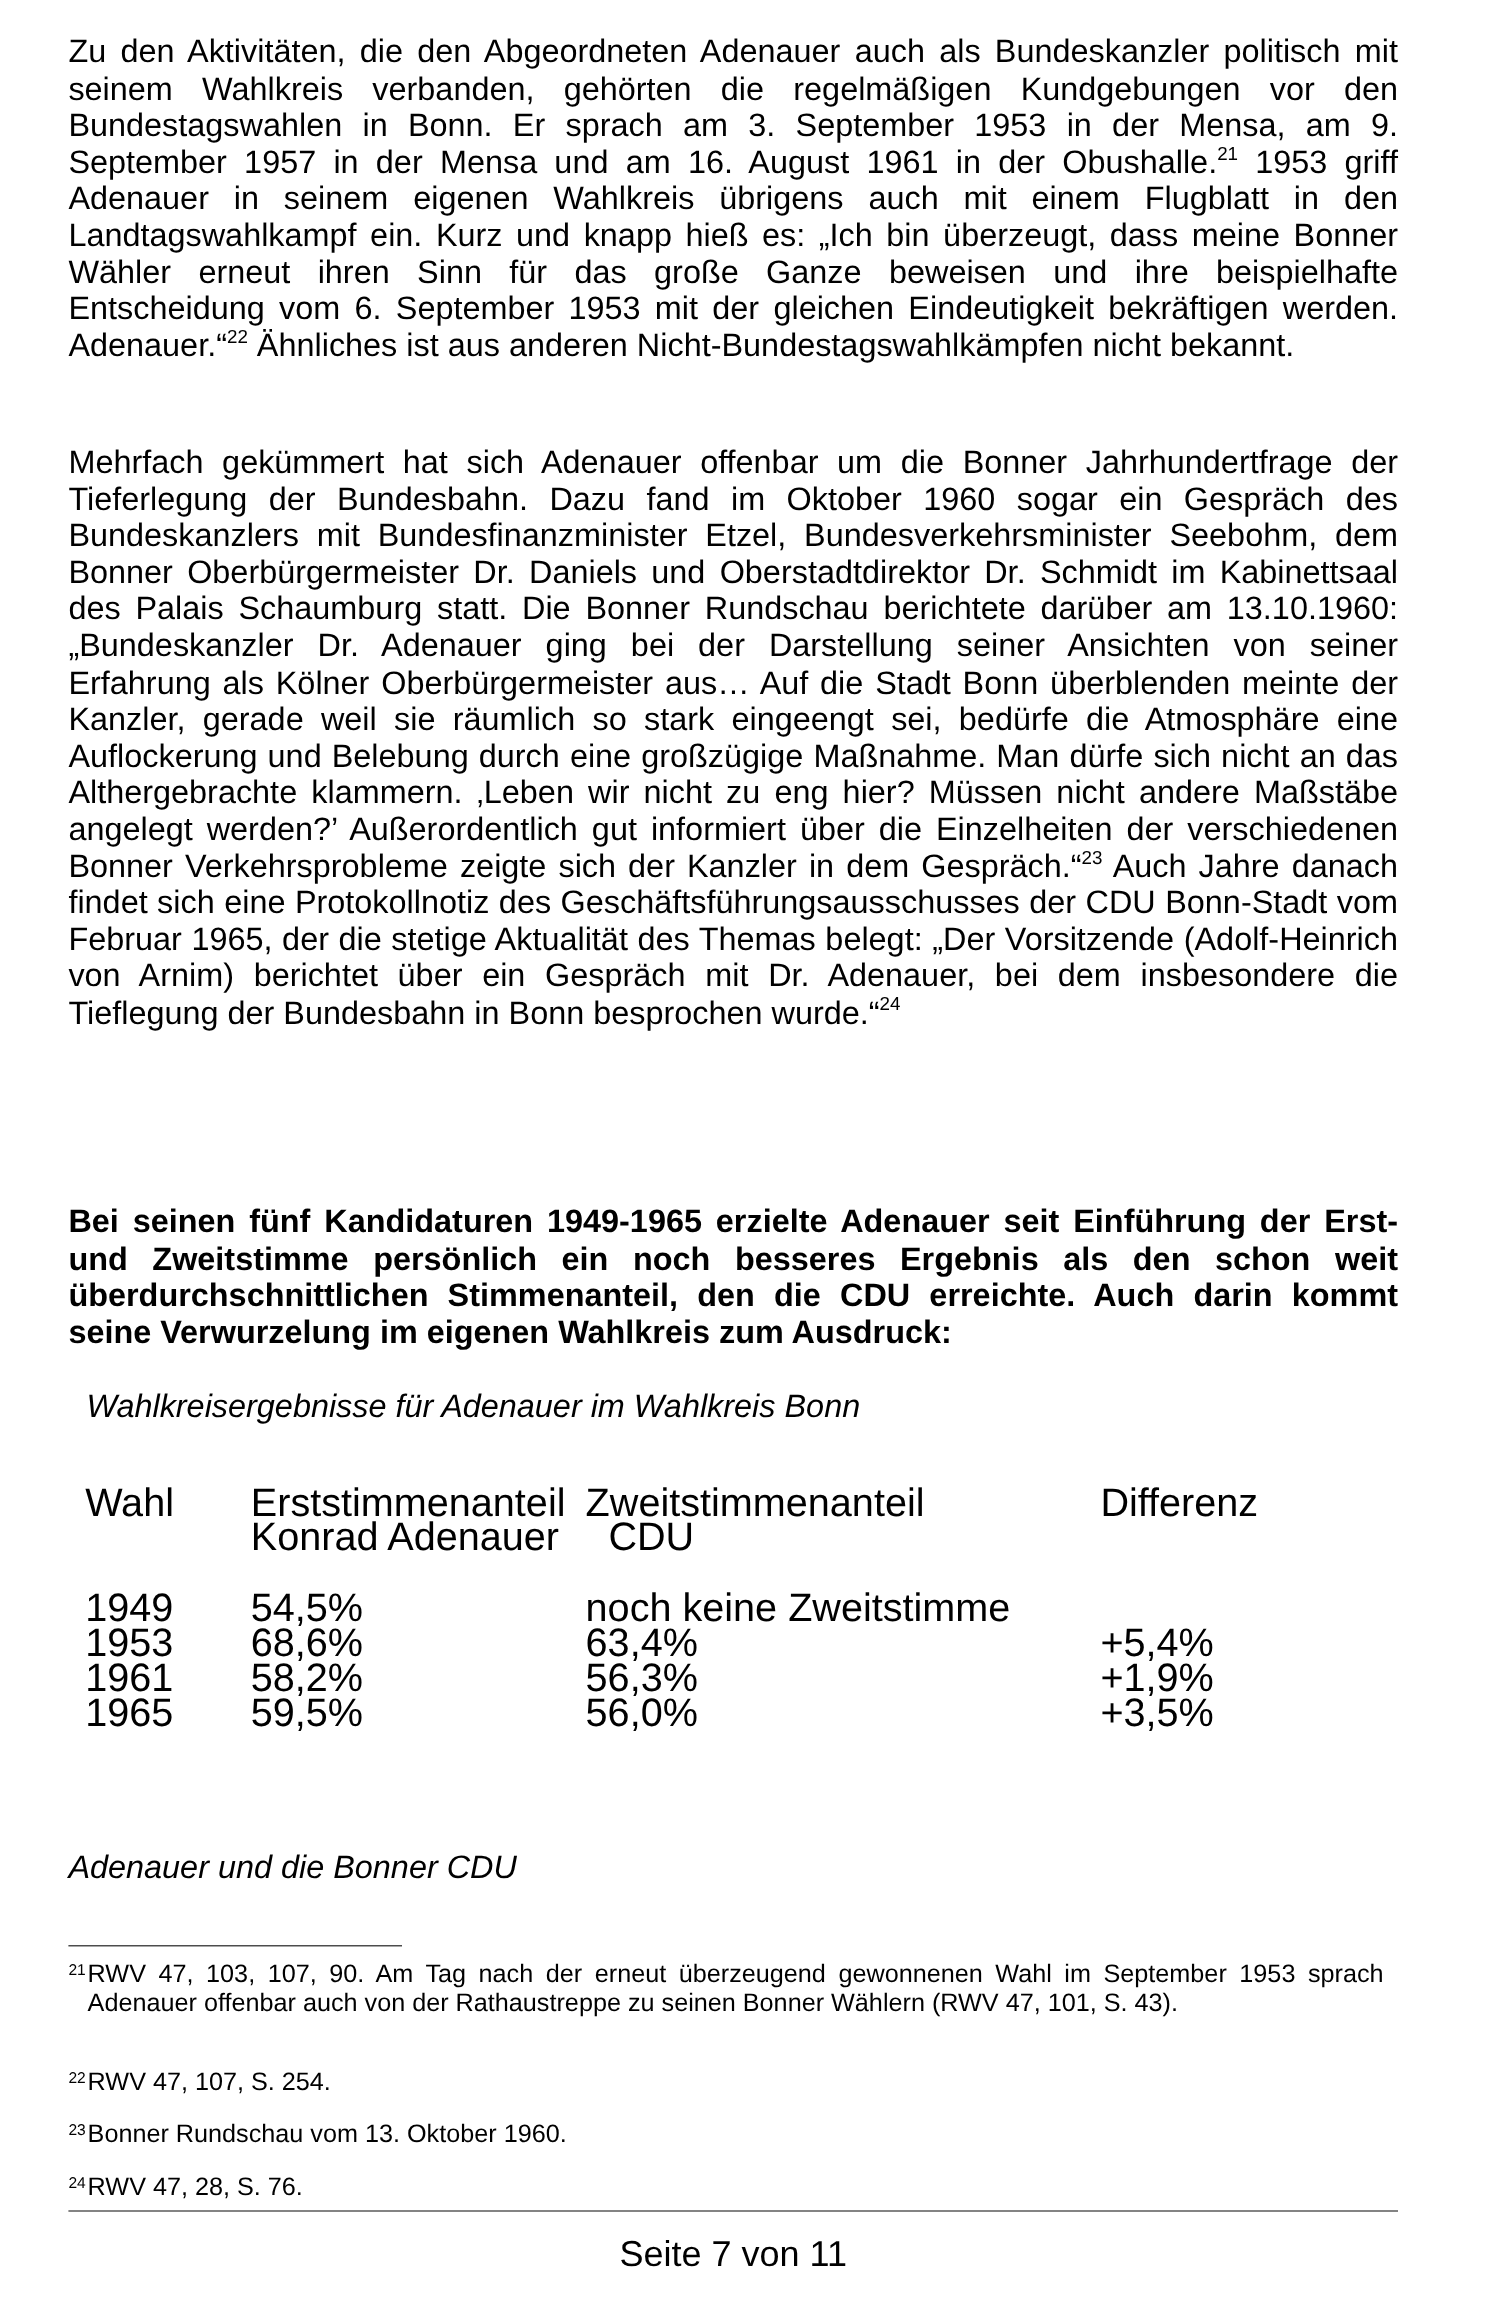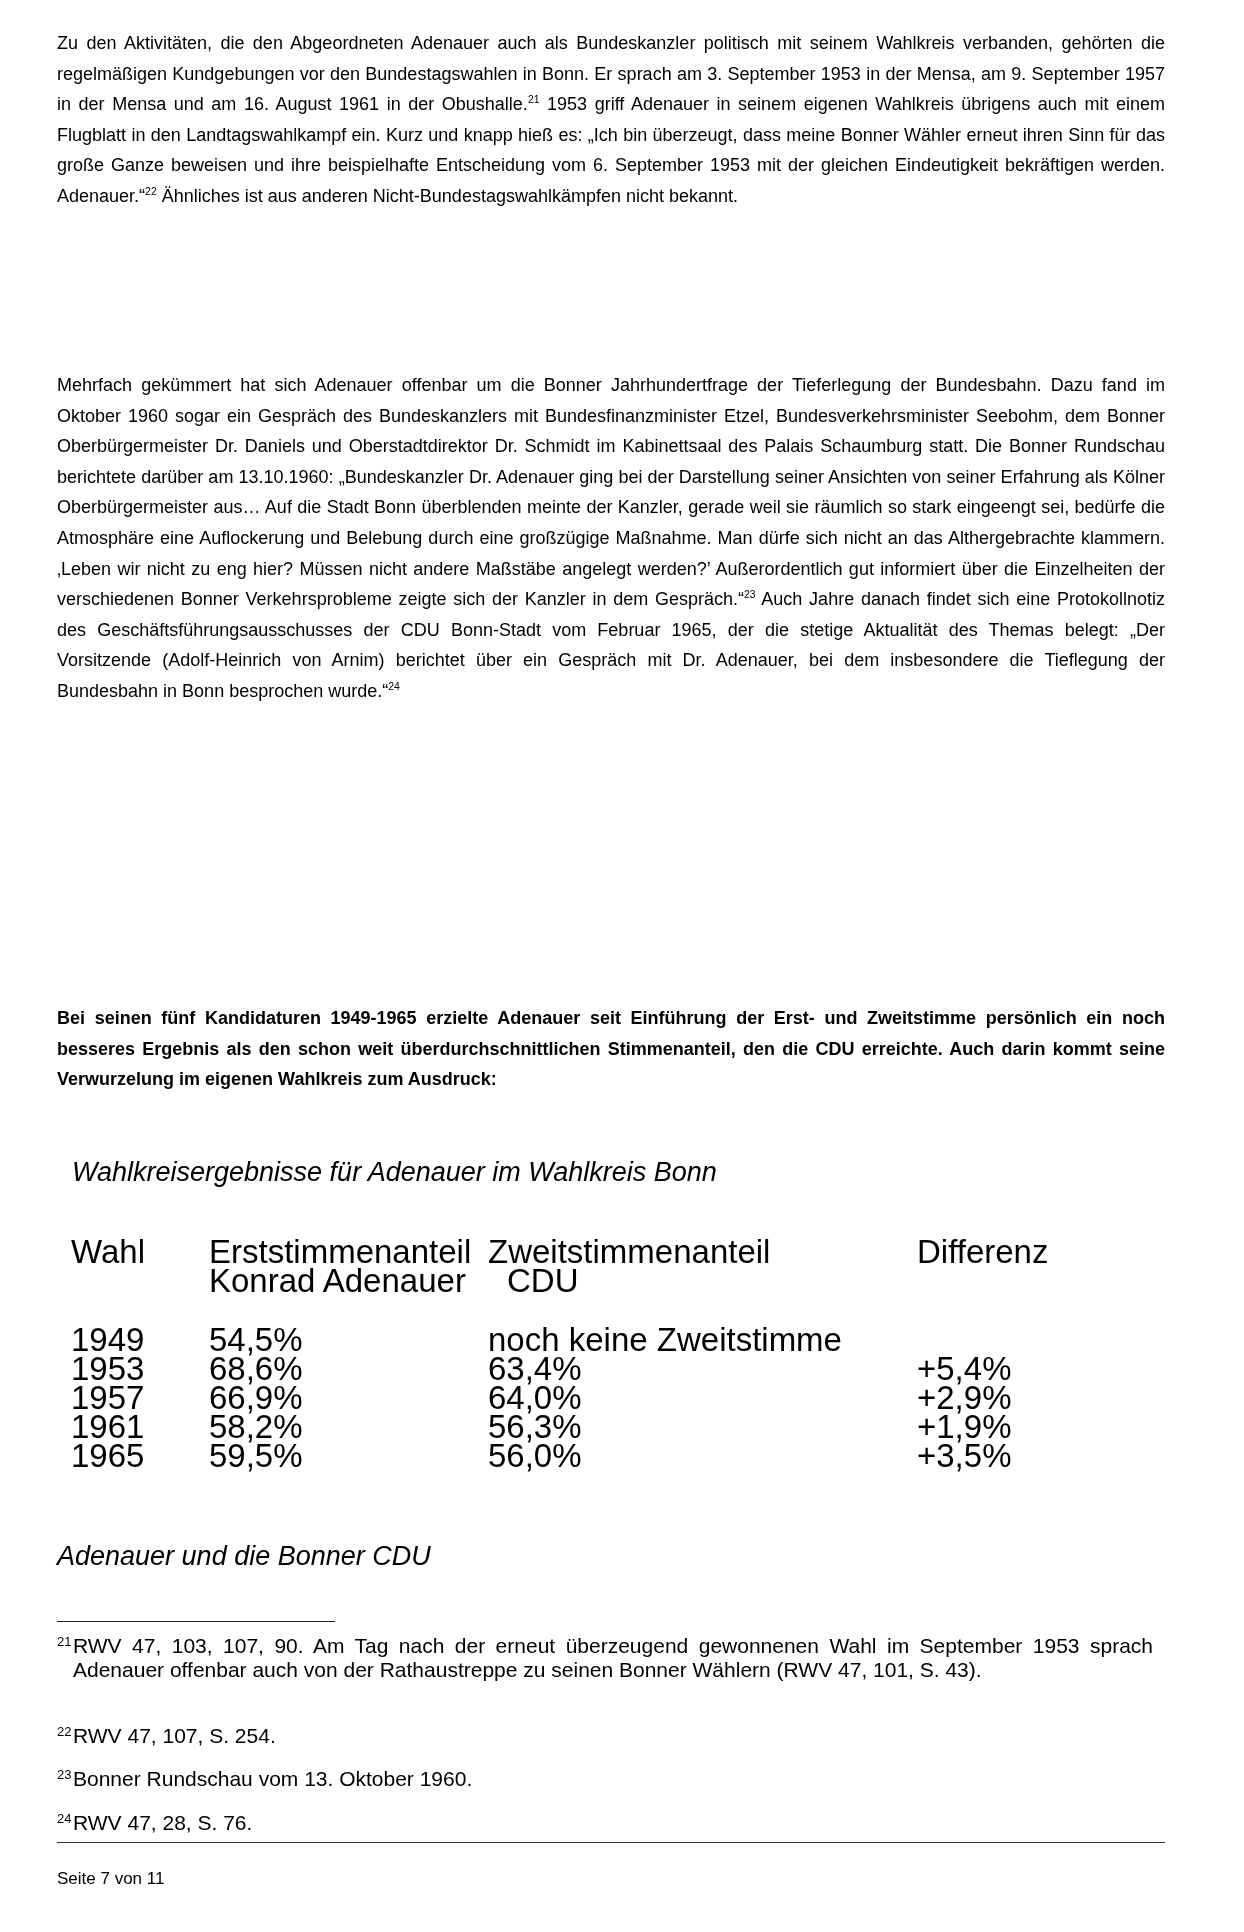--- a/index.html
+++ b/index.html
@@ -1,32 +1,32 @@
 <!DOCTYPE html>
 <html><head>
 <meta charset="utf-8">
 <style>
   html, body { margin: 0; padding: 0; background: #ffffff; }
   body { width: 1244px; height: 1932px; position: relative; overflow: hidden;
          font-family: "Liberation Sans", "DejaVu Sans", sans-serif; color: #000; }
   .page { position: absolute; left: 57px; top: 0; width: 1108px; }
-  .para { position: absolute; left: 0; width: 1108px; font-size: 18px; line-height: 30.6px;
+  .para { position: absolute; left: 0; width: 1108px; font-size: 27px; line-height: 30.6px;
           text-align: justify; letter-spacing: 0; margin: 0; }
   .para sup, .fn sup { font-size: 0.58em; line-height: 0; vertical-align: 0.7em; }
   .caption { position: absolute; left: 0; font-size: 27px; font-style: italic; line-height: 30px; white-space: nowrap; }
   .tbl { position: absolute; left: 12px; top: 1237px; width: 1108px; font-size: 33px; line-height: 29px; text-align: center; }
   .tbl .row { position: relative; height: 29px; }
   .tbl .cell { position: absolute; top: 0; white-space: nowrap; }
   .c0 { left: 2px; } .c1 { left: 140px; } .c2 { left: 419px; } .c2b { left: 438px; } .c3 { left: 836px; margin-left: 12px; }
   .sep { position: absolute; left: 0; top: 1621px; width: 278px; height: 0; border-top: 1.5px solid #222; }
   .fn { position: absolute; left: 0; width: 1108px; font-size: 21px; line-height: 24px; }
   .fn .mark { position: absolute; left: 0; top: -4px; font-size: 13px; }
   .fn .text { position: absolute; left: 16px; width: 1080px; text-align: justify; }
   .bottom-rule { position: absolute; left: 0; top: 1842px; width: 1108px; height: 0; border-top: 1.5px solid #333; }
-  .pagenum { position: absolute; left: 0; top: 1866px; width: 1108px; font-size: 17px; line-height: 26px; }
+  .pagenum { position: absolute; left: 0; top: 1866px; width: 1108px; text-align: center; font-size: 30px; line-height: 26px; }
 </style>
 </head>
 <body>
 
 <div class="page">
 
   <p class="para" id="p0" style="top:28px;">Zu den Aktivitäten, die den Abgeordneten Adenauer auch als Bundeskanzler politisch mit seinem Wahlkreis verbanden, gehörten die regelmäßigen Kundgebungen vor den Bundestagswahlen in Bonn. Er sprach am 3. September 1953 in der Mensa, am 9. September 1957 in der Mensa und am 16. August 1961 in der Obushalle.<sup>21</sup> 1953 griff Adenauer in seinem eigenen Wahlkreis übrigens auch mit einem Flugblatt in den Landtagswahlkampf ein. Kurz und knapp hieß es: „Ich bin überzeugt, dass meine Bonner Wähler erneut ihren Sinn für das große Ganze beweisen und ihre beispielhafte Entscheidung vom 6. September 1953 mit der gleichen Eindeutigkeit bekräftigen werden. Adenauer.“<sup>22</sup> Ähnliches ist aus anderen Nicht-Bundestagswahlkämpfen nicht bekannt.</p>
   <p class="para" id="p1" style="top:370px;">Mehrfach gekümmert hat sich Adenauer offenbar um die Bonner Jahrhundertfrage der Tieferlegung der Bundesbahn. Dazu fand im Oktober 1960 sogar ein Gespräch des Bundeskanzlers mit Bundesfinanzminister Etzel, Bundesverkehrsminister Seebohm, dem Bonner Oberbürgermeister Dr. Daniels und Oberstadtdirektor Dr. Schmidt im Kabinettsaal des Palais Schaumburg statt. Die Bonner Rundschau berichtete darüber am 13.10.1960: „Bundeskanzler Dr. Adenauer ging bei der Darstellung seiner Ansichten von seiner Erfahrung als Kölner Oberbürgermeister aus… Auf die Stadt Bonn überblenden meinte der Kanzler, gerade weil sie räumlich so stark eingeengt sei, bedürfe die Atmosphäre eine Auflockerung und Belebung durch eine großzügige Maßnahme. Man dürfe sich nicht an das Althergebrachte klammern. ‚Leben wir nicht zu eng hier? Müssen nicht andere Maßstäbe angelegt werden?’ Außerordentlich gut informiert über die Einzelheiten der verschiedenen Bonner Verkehrsprobleme zeigte sich der Kanzler in dem Gespräch.“<sup>23</sup> Auch Jahre danach findet sich eine Protokollnotiz des Geschäftsführungsausschusses der CDU Bonn-Stadt vom Februar 1965, der die stetige Aktualität des Themas belegt: „Der Vorsitzende (Adolf-Heinrich von Arnim) berichtet über ein Gespräch mit Dr. Adenauer, bei dem insbesondere die Tieflegung der Bundesbahn in Bonn besprochen wurde.“<sup>24</sup></p>
   <p class="para" id="p2" style="top:1003px;font-weight:bold;">Bei seinen fünf Kandidaturen 1949-1965 erzielte Adenauer seit Einführung der Erst- und Zweitstimme persönlich ein noch besseres Ergebnis als den schon weit überdurchschnittlichen Stimmenanteil, den die CDU erreichte. Auch darin kommt seine Verwurzelung im eigenen Wahlkreis zum Ausdruck:</p>
 
@@ -49,26 +49,20 @@
           <span class="cell c0">1949</span>
           <span class="cell c1">54,5%</span>
           <span class="cell c2">noch keine Zweitstimme</span>
           <span class="cell c3"></span>
         </div>
         <div class="row">
           <span class="cell c0">1953</span>
           <span class="cell c1">68,6%</span>
           <span class="cell c2">63,4%</span>
           <span class="cell c3">+5,4%</span>
-        </div>
-        <div class="row">
-          <span class="cell c0">1957</span>
-          <span class="cell c1">66,9%</span>
-          <span class="cell c2">64,0%</span>
-          <span class="cell c3">+2,9%</span>
         </div>
         <div class="row">
           <span class="cell c0">1961</span>
           <span class="cell c1">58,2%</span>
           <span class="cell c2">56,3%</span>
           <span class="cell c3">+1,9%</span>
         </div>
         <div class="row">
           <span class="cell c0">1965</span>
           <span class="cell c1">59,5%</span>

